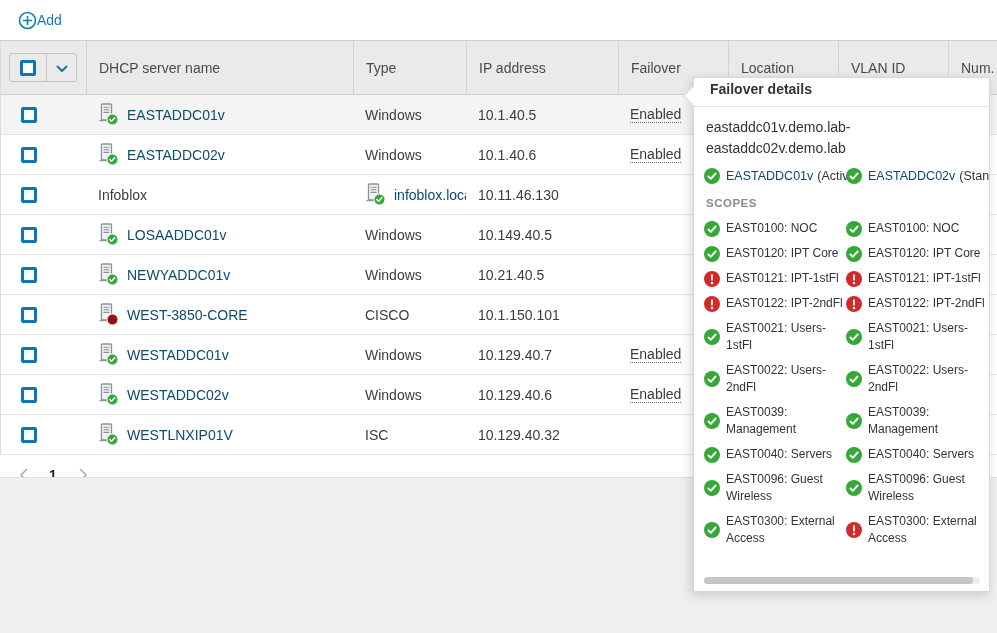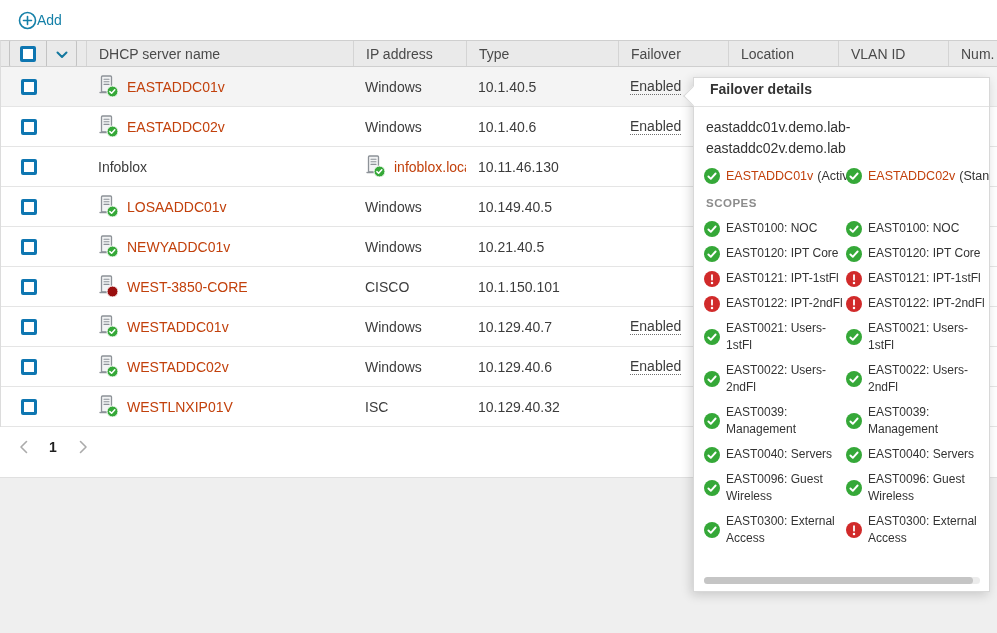--- a/index.html
+++ b/index.html
@@ -7,34 +7,34 @@
   .app { position:relative; width:997px; height:633px; overflow:hidden; background:#fff; }
 
   
   .topbar { height:40px; display:flex; align-items:center; padding-left:18px; background:#fff; }
   .add-btn { display:inline-flex; align-items:center; color:#1580a8; font-size:14px; cursor:pointer; }
   .add-btn svg { display:block; }
 
   
   .table { border-top:1px solid #cfcfcf; border-left:1px solid #dcdcdc; }
   .grid { display:grid; grid-template-columns:85px 267px 113px 152px 110px 110px 110px 1fr; }
-  .thead { height:26px; background:#eaeaea; border-bottom:1px solid #cfcfcf; color:#4a4a4a; font-size:14px; }
+  .thead { height:54px; background:#eaeaea; border-bottom:1px solid #cfcfcf; color:#4a4a4a; font-size:14px; }
   .thead .hcell { display:flex; align-items:center; padding-left:12px; border-left:1px solid #d4d4d4; overflow:hidden; white-space:nowrap; }
   .thead .hcell:first-child { border-left:none; padding-left:8px; }
   .selgroup { display:inline-flex; align-items:stretch; border:1px solid #c3c3c3; border-radius:3px; height:29px; background:transparent; }
   .selgroup .part { display:flex; align-items:center; justify-content:center; width:36px; }
   .selgroup .part + .part { border-left:1px solid #c3c3c3; width:30px; }
   .cbx { width:16px; height:16px; border:3px solid #0e76b1; border-radius:2px; background:#fff; display:inline-block; }
 
   .trow { height:40px; background:#fff; border-bottom:1px solid #e5e5e5; color:#3c3c3c; font-size:14px; }
   .trow.hovered { background:#f4f4f4; }
   .cell { display:flex; align-items:center; padding-left:12px; overflow:hidden; white-space:nowrap; }
   .c-sel { padding-left:20px; }
   .servericon { display:inline-flex; margin-right:8px; flex:0 0 auto; }
-  .link { color:#c2410c; text-decoration:none; cursor:pointer; }
+  .link { color:#0c4a6e; text-decoration:none; cursor:pointer; }
   .failover-text { border-bottom:1px dotted #6f6f6f; cursor:default; }
 
   
   .pagebar { height:39px; display:flex; align-items:center; padding-left:14px; background:#fff; }
   .pagebar .pitem { width:18px; height:18px; display:flex; align-items:center; justify-content:center; }
   .pagebar .pitem + .pitem { margin-left:12px; }
   .page-num { font-size:14px; font-weight:bold; color:#1f1f1f; }
   .pchev { color:#ababab; }
 
   .footer-area { position:absolute; left:0; top:477px; width:997px; height:156px; background:#efefef; border-top:1px solid #e0e0e0; }
@@ -87,22 +87,22 @@
           <span class="part">
             <span>
               <svg width="12" height="8" viewBox="0 0 12 8">
                   <path d="M1.5 1.5 6 6l4.5-4.5" fill="none" stroke="#14789f" stroke-width="2" stroke-linecap="round" stroke-linejoin="round"></path>
                 </svg>
             </span>
           </span>
         </span>
       </div>
       <div class="hcell">DHCP server name</div>
+      <div class="hcell">Type</div>
       <div class="hcell">IP address</div>
-      <div class="hcell">Type</div>
       <div class="hcell">Failover</div>
       <div class="hcell">Location</div>
       <div class="hcell">VLAN ID</div>
       <div class="hcell">Num.</div>
     </div>
     <div id="table-body">
         <div class="grid trow hovered">
           <div class="cell c-sel">
             <span class="cbx"></span>
           </div>

